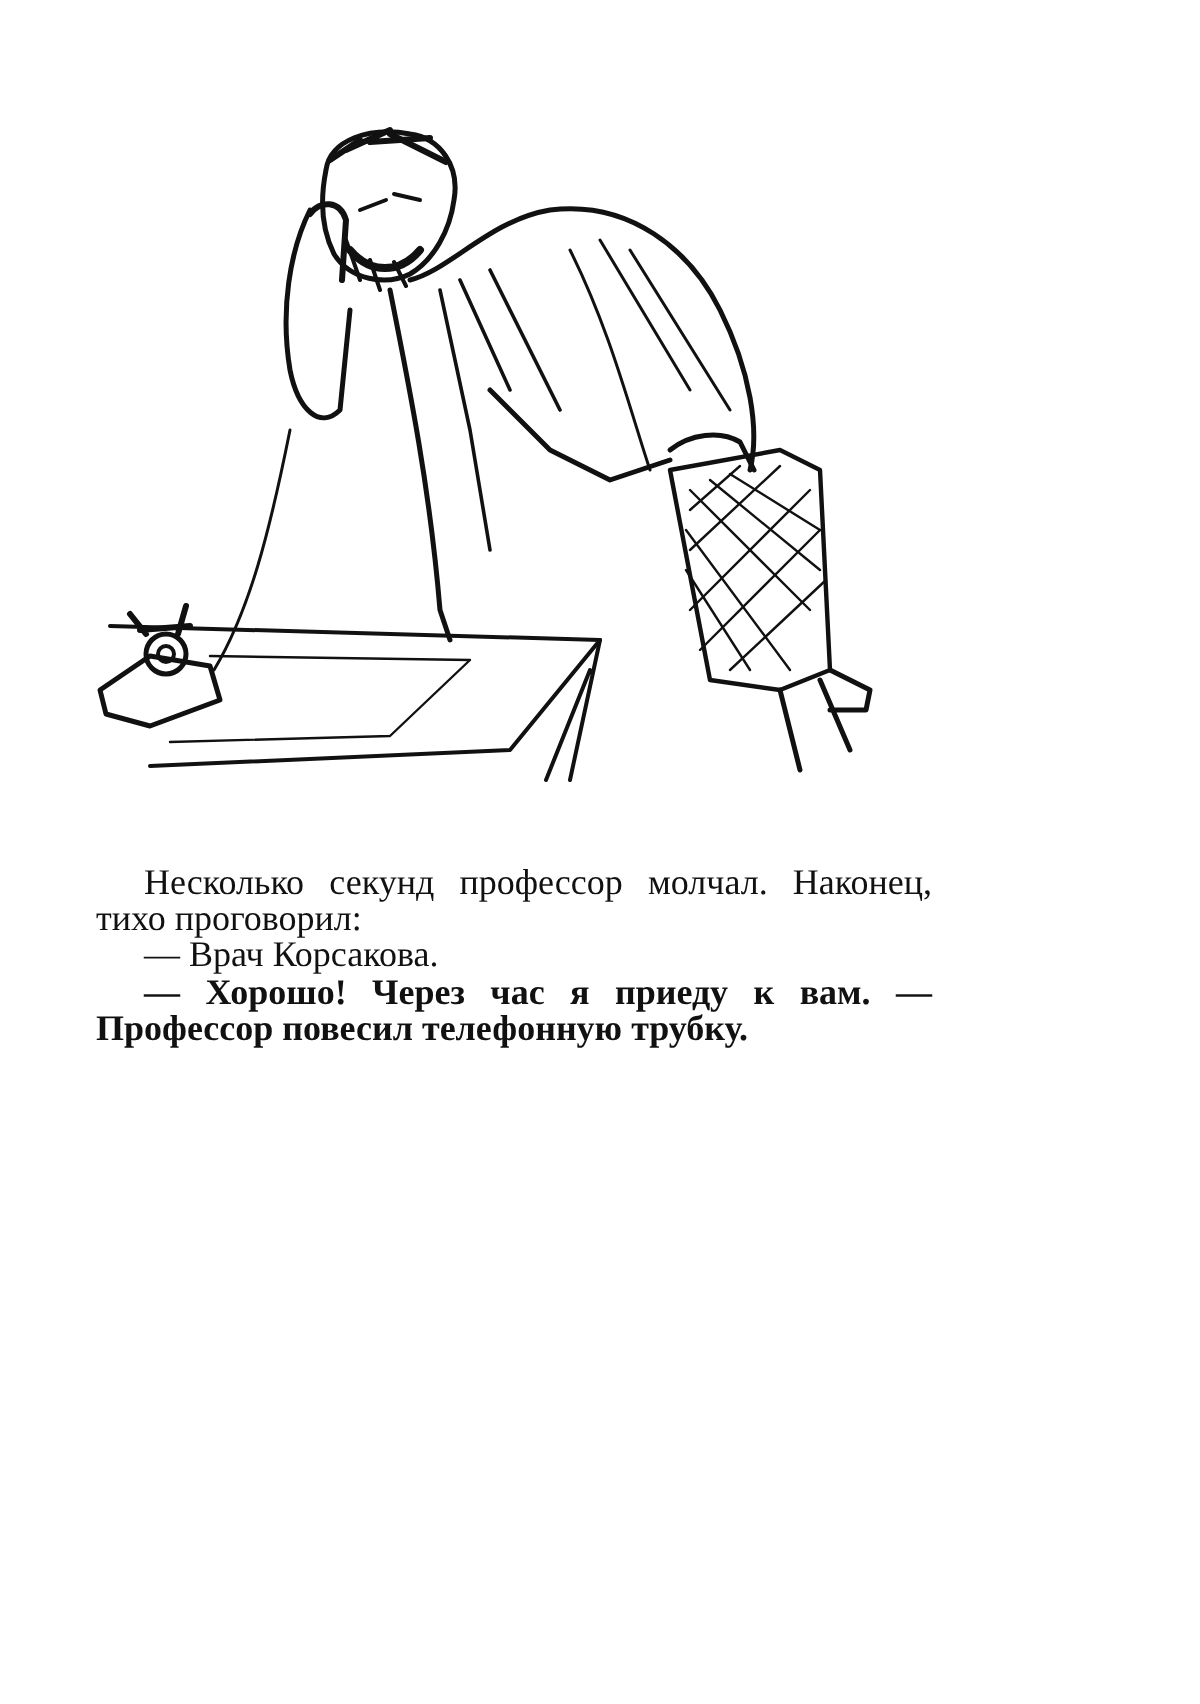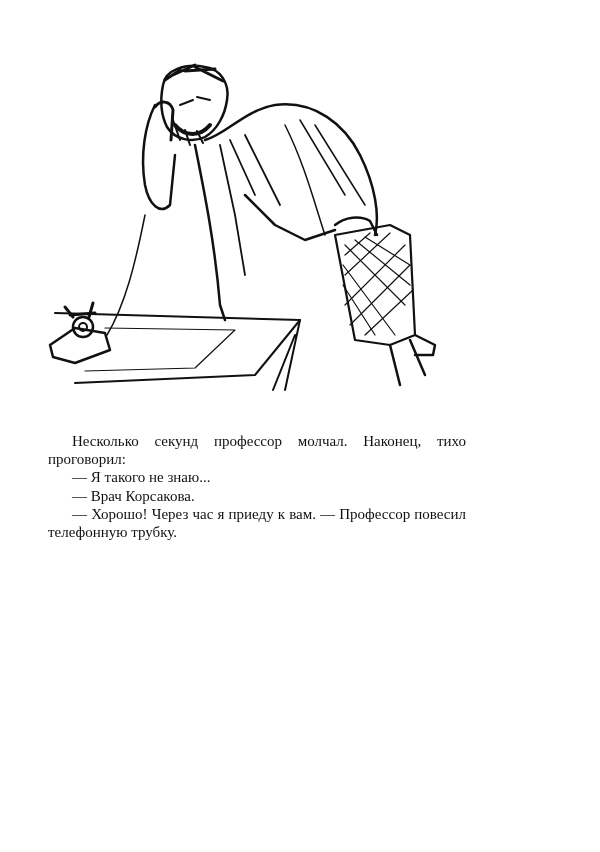--- a/index.html
+++ b/index.html
@@ -1,23 +1,23 @@
 <!DOCTYPE html>
 <html><head>
   <meta charset="utf-8">
   <style>
     html, body { margin: 0; padding: 0; background: #ffffff; }
     body { width: 600px; height: 852px; position: relative; overflow: hidden; }
     .illustration { position: absolute; left: 45px; top: 45px; width: 400px; height: 350px; }
     .text-block {
       position: absolute; left: 48px; top: 432px; width: 418px;
-      font-family: "Liberation Serif", serif; font-size: 15px; line-height: 18.2px; color: #111;
+      font-family: "Liberation Serif", serif; font-size: 18px; line-height: 18.2px; color: #111;
     }
     .para { margin: 0; text-align: justify; text-indent: 24px; }
-    .para.last { text-align-last: left; }
+    .para.last { text-align-last: left; font-weight: bold; }
   </style>
 </head>
 <body>
 
 <div class="illustration">
   <svg width="400" height="350" viewBox="0 0 400 350" fill="none" stroke="#111" stroke-linecap="round" stroke-linejoin="round">
 
     <path d="M118 40 C120 25 140 18 160 22 C175 24 185 38 182 55 C180 70 172 85 160 92 C148 98 130 95 122 82 C116 70 115 55 118 40 Z" stroke-width="2.5"></path>
     <path d="M120 35 L135 25 M128 30 L150 20 M140 26 L170 24 M150 22 L178 36" stroke-width="3"></path>
     <path d="M135 60 L148 55 M152 52 L165 55" stroke-width="2"></path>
@@ -48,16 +48,15 @@
     <circle cx="38" cy="282" r="10" stroke-width="2.5"></circle>
     <circle cx="38" cy="282" r="4" stroke-width="2"></circle>
     <path d="M20 262 L28 272 M48 258 L44 272 M25 270 L50 268" stroke-width="3"></path>
 
     <path d="M62 290 C80 260 90 220 100 170" stroke-width="1.5"></path>
   </svg>
 </div>
 
 <div class="text-block">
   <p class="para">Несколько секунд профессор молчал. Наконец, тихо проговорил:</p>
-  <p class="para">— Я такого не знаю...</p>
   <p class="para">— Врач Корсакова.</p>
   <p class="para last">— Хорошо! Через час я приеду к вам. — Профессор повесил телефонную трубку.</p>
 </div>
 
 </body></html>

